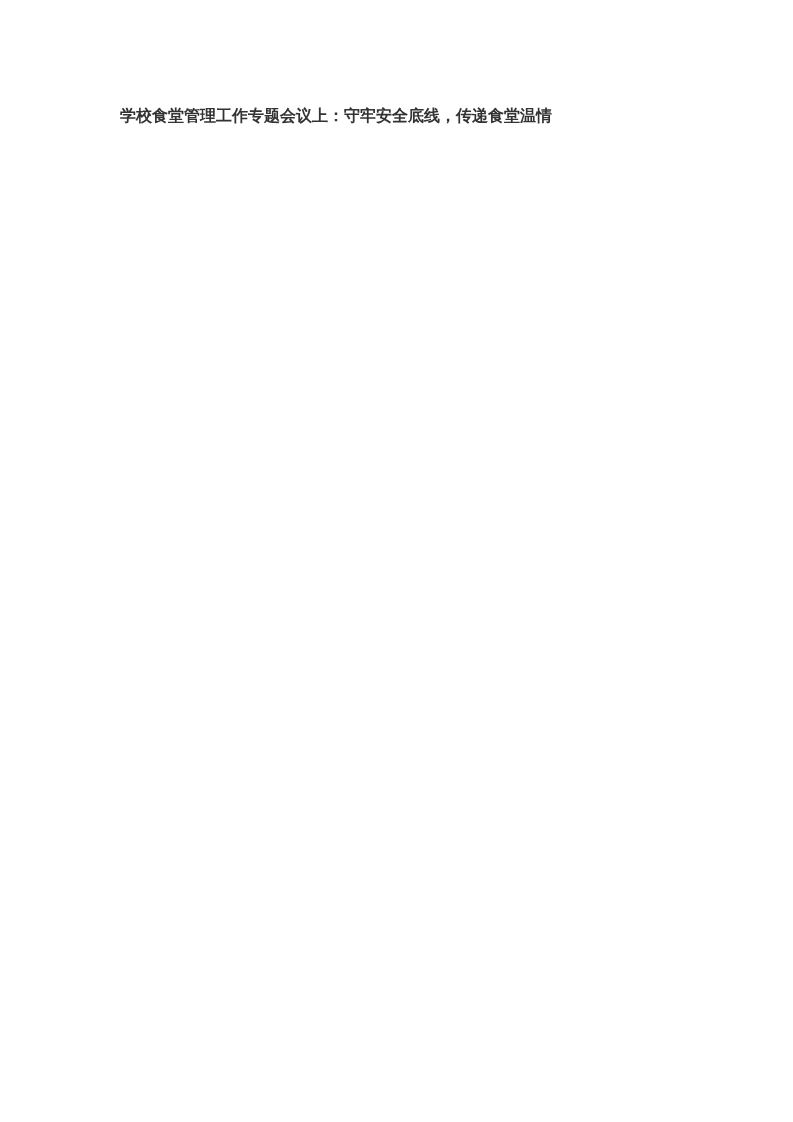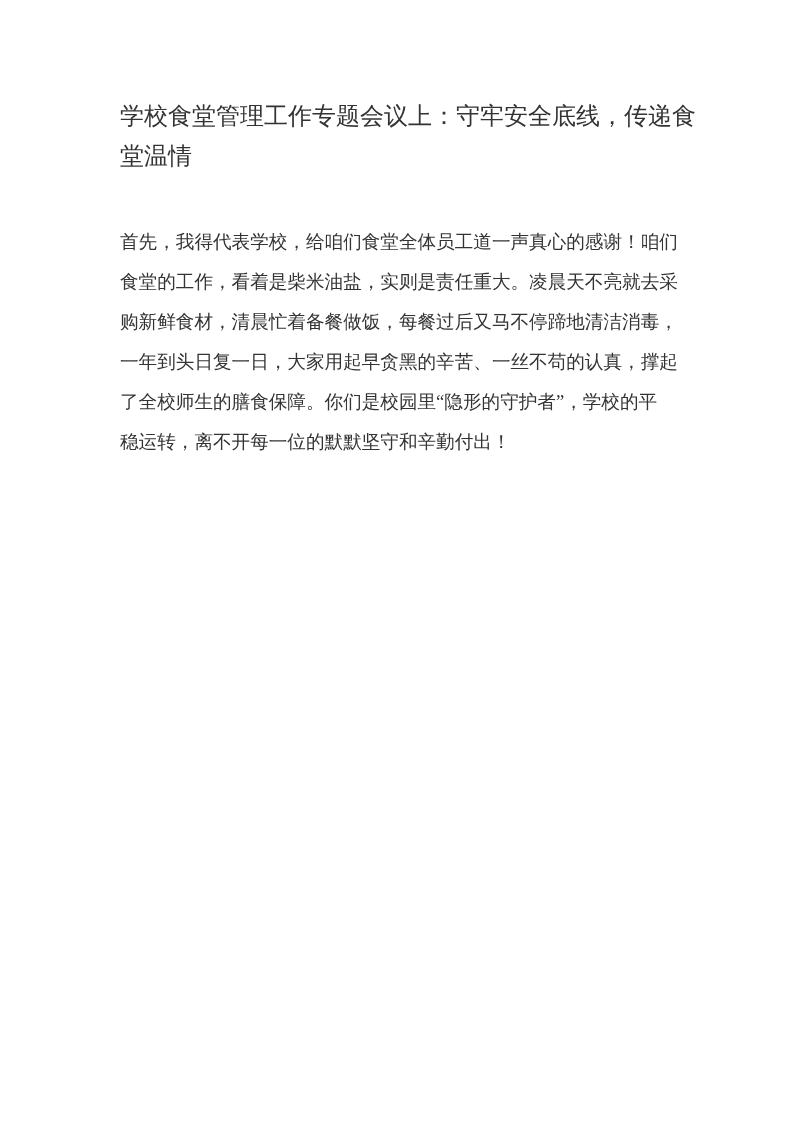--- a/index.html
+++ b/index.html
@@ -20,22 +20,22 @@
     left: 120px;
     top: 96px;
     width: 585px;
     color: #333333;
     font-size: 18.6px;
     line-height: 40px;
     letter-spacing: 0;
   }
   .doc-title {
     margin: 0 0 46px 0;
-    font-weight: normal;
-    font-size: 24px;
+    font-weight: bold;
+    font-size: 16px;
     line-height: 40px;
     white-space: pre-line;
   }
   .para {
     margin: 0;
     white-space: pre-line; 
   }
   .para.greeting   { margin-bottom: 31px; }
   .para.salute     { margin-bottom: 49px; }
   .para.body-1     { margin-bottom: 53px; }
@@ -45,21 +45,15 @@
 </head>
 <body>
 
 <div class="page">
   <div class="content">
     <p class="doc-title">学校食堂管理工作专题会议上：守牢安全底线，传递食堂温情</p>
 
 
 
 
-    <p class="para body-2">首先，我得代表学校，给咱们食堂全体员工道一声真心的感谢！咱们
-食堂的工作，看着是柴米油盐，实则是责任重大。凌晨天不亮就去采
-购新鲜食材，清晨忙着备餐做饭，每餐过后又马不停蹄地清洁消毒，
-一年到头日复一日，大家用起早贪黑的辛苦、一丝不苟的认真，撑起
-了全校师生的膳食保障。你们是校园里“隐形的守护者”，学校的平
-稳运转，离不开每一位的默默坚守和辛勤付出！</p>
 
   </div>
 </div>
 
 </body></html>

